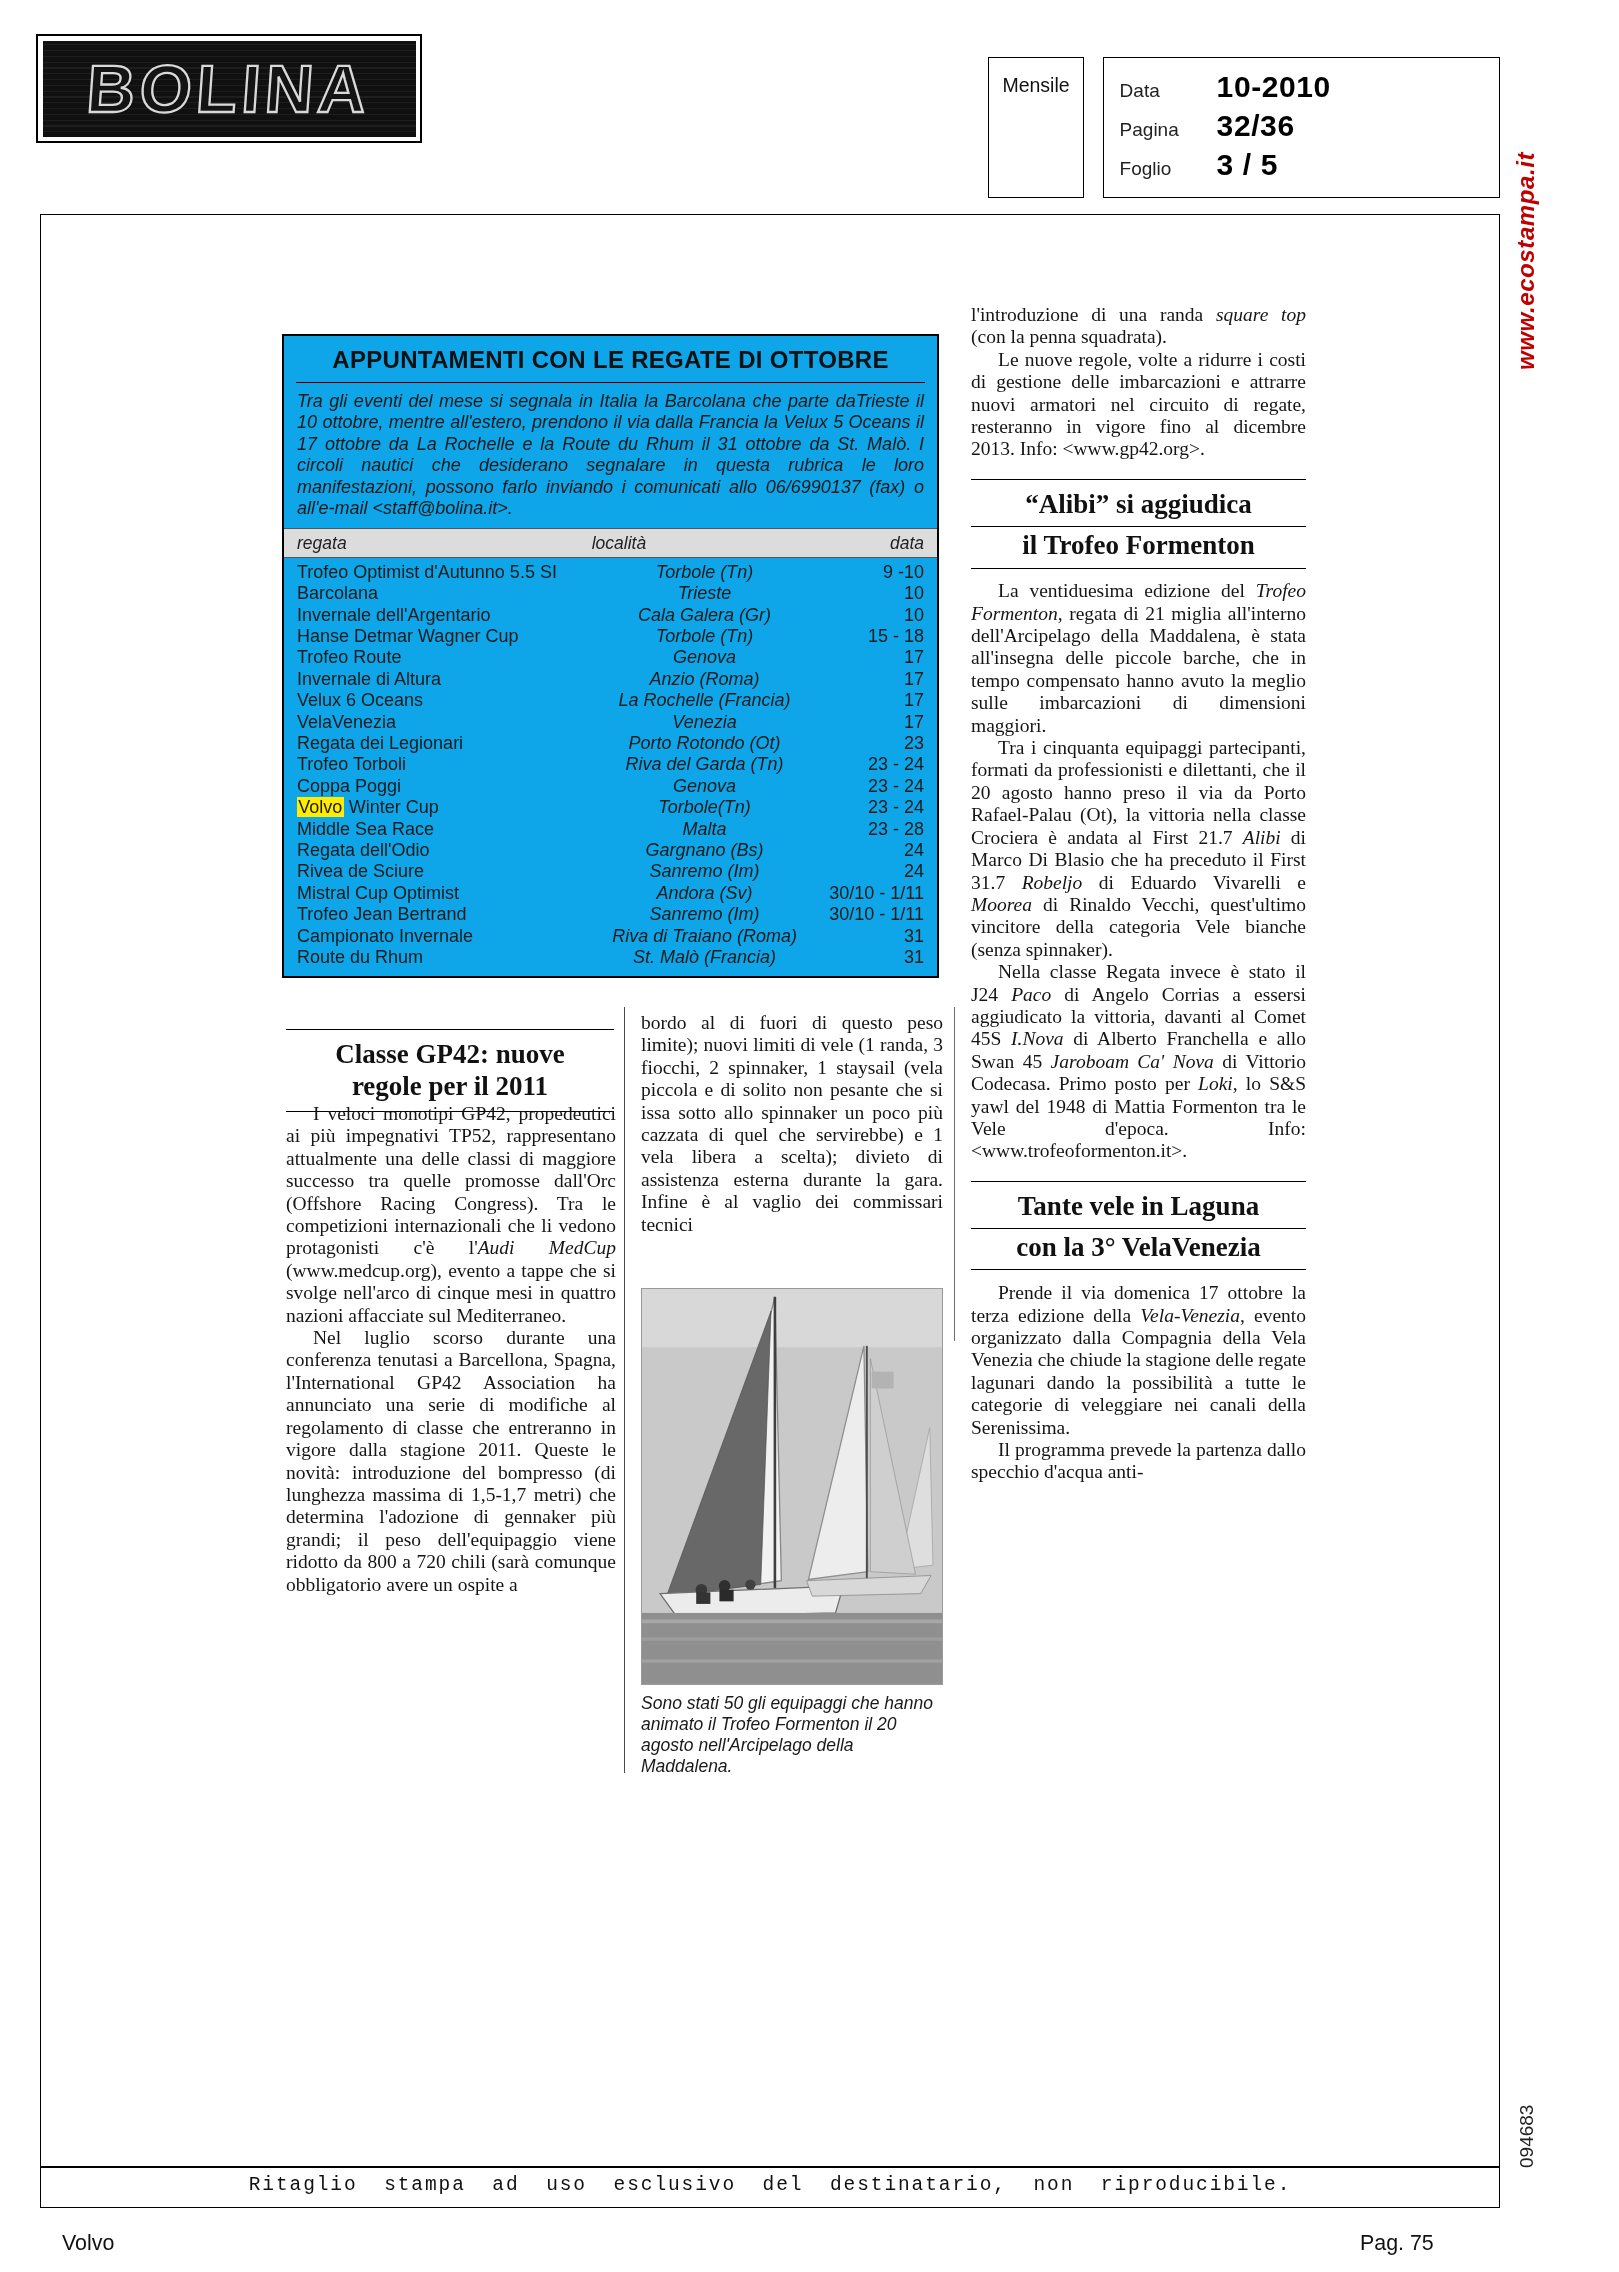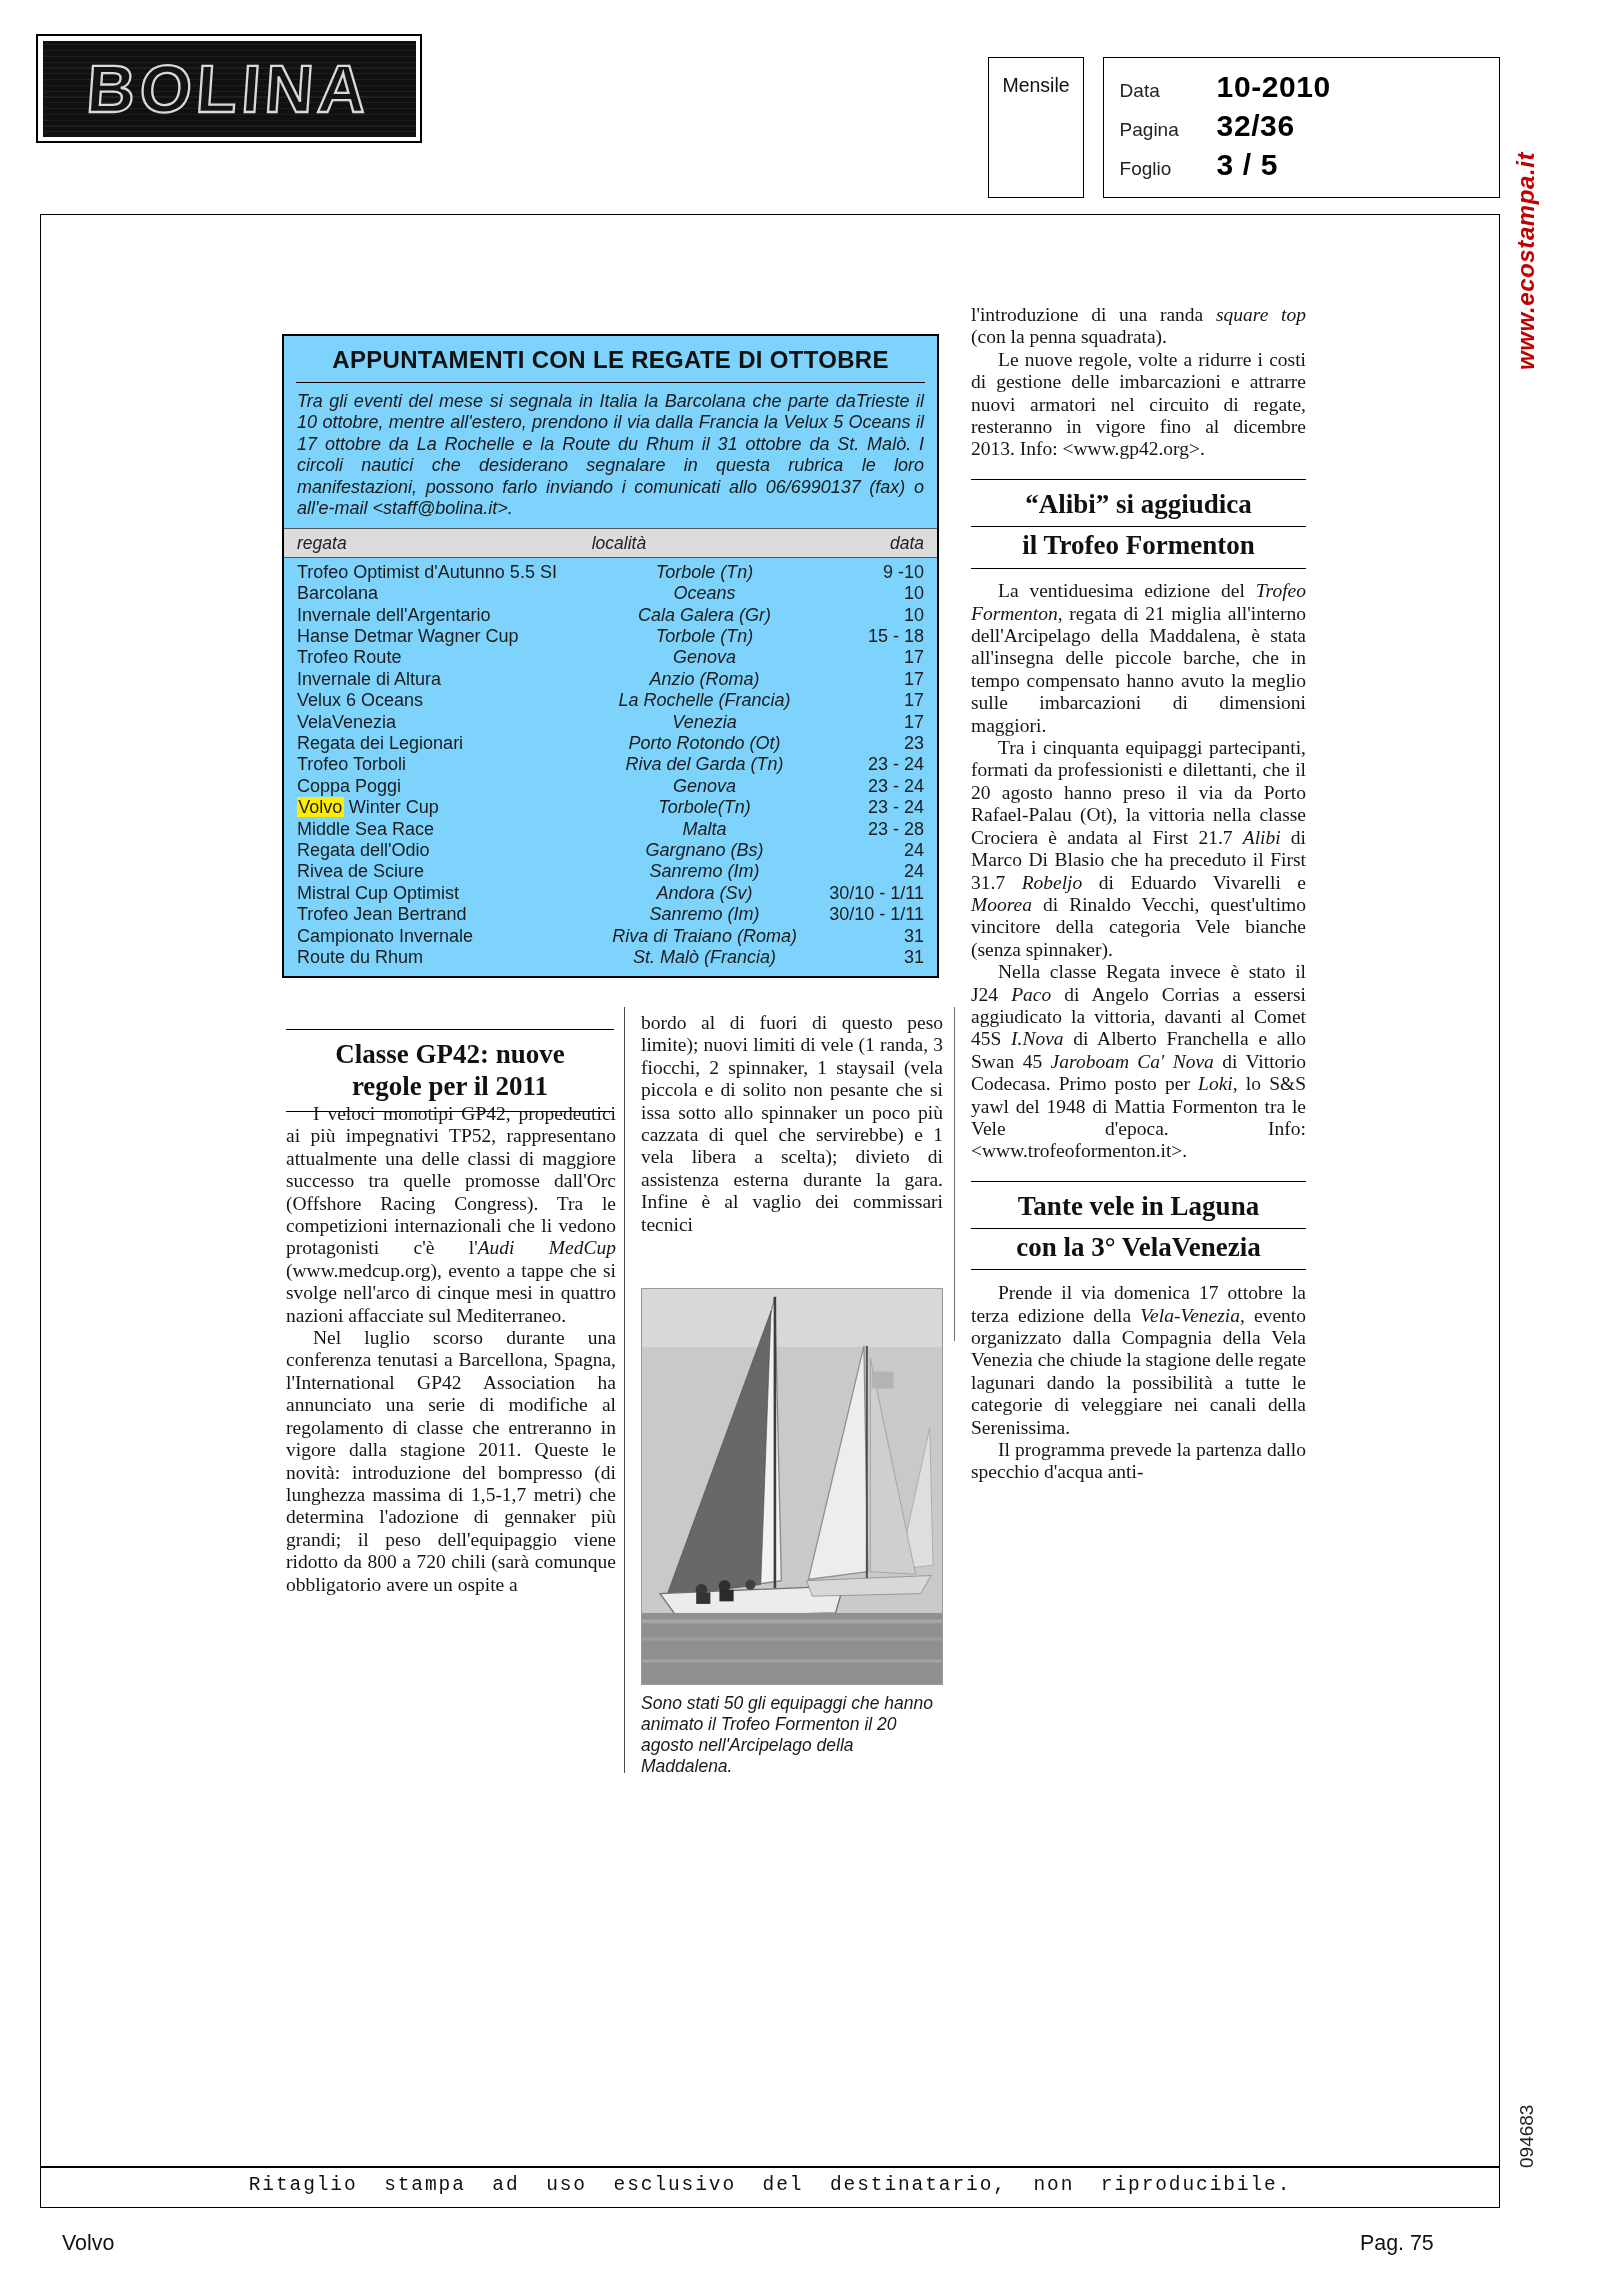--- a/index.html
+++ b/index.html
@@ -20,21 +20,21 @@
   .meta-value { font-size:30px; font-weight:bold; letter-spacing:0.6px; color:#000; }
 
   
   .ecostampa-vert { left:1512px; top:91px; height:279px; width:34px; writing-mode:vertical-rl; transform:rotate(180deg); font-size:24px; font-weight:bold; font-style:italic; color:#c00000; letter-spacing:0.6px; }
   .code-vert { left:1516px; top:2051px; height:117px; width:26px; writing-mode:vertical-rl; transform:rotate(180deg); font-size:19px; color:#222; }
 
   
   .frame { left:40px; top:214px; width:1460px; height:1994px; border:1.9px solid #000; background:#fff; }
 
   
-  .regate-box { left:282px; top:334px; width:657px; height:644px; border:2.6px solid #000; background:#7dd3fc; }
+  .regate-box { left:282px; top:334px; width:657px; height:644px; border:2.6px solid #000; background:#0ea5e9; }
   .regate-title { margin:10.4px 11.7px 0; text-align:center; font-weight:bold; font-size:24px; letter-spacing:0.3px; padding-bottom:7.8px; border-bottom:1.3px solid #000; }
   .regate-intro { font-style:italic; font-size:18px; line-height:21.4px; text-align:justify; margin:7.8px 13px 0; color:#1a1a1a; }
   .regate-head { display:flex; margin-top:9px; background:#dcdcdc; border-top:1.3px solid #555; border-bottom:1.3px solid #555; font-style:italic; font-size:17.5px; padding:3.2px 13px; color:#222; }
   .regate-head .c-regata, .trow .c-regata { width:47%; }
   .regate-head .c-localita, .trow .c-localita { width:36%; }
   .regate-head .c-data, .trow .c-data { width:17%; text-align:right; }
   .regate-body { padding-top:3.9px; }
   .trow { display:flex; padding:0 13px; font-size:18px; line-height:21.4px; color:#1c1c1c; }
   .trow .c-localita { font-style:italic;text-align:center; }
   mark { background:#ffec00; color:inherit; padding:0 1.3px; }
@@ -111,21 +111,21 @@
       <span class="c-data">data</span>
     </div>
     <div class="regate-body">
         <div class="trow">
           <span class="c-regata">Trofeo Optimist d'Autunno 5.5 SI</span>
           <span class="c-localita">Torbole (Tn)</span>
           <span class="c-data">9 -10</span>
         </div>
         <div class="trow">
           <span class="c-regata">Barcolana</span>
-          <span class="c-localita">Oceans</span>
+          <span class="c-localita">Trieste</span>
           <span class="c-data">10</span>
         </div>
         <div class="trow">
           <span class="c-regata">Invernale dell'Argentario</span>
           <span class="c-localita">Cala Galera (Gr)</span>
           <span class="c-data">10</span>
         </div>
         <div class="trow">
           <span class="c-regata">Hanse Detmar Wagner Cup</span>
           <span class="c-localita">Torbole (Tn)</span>

